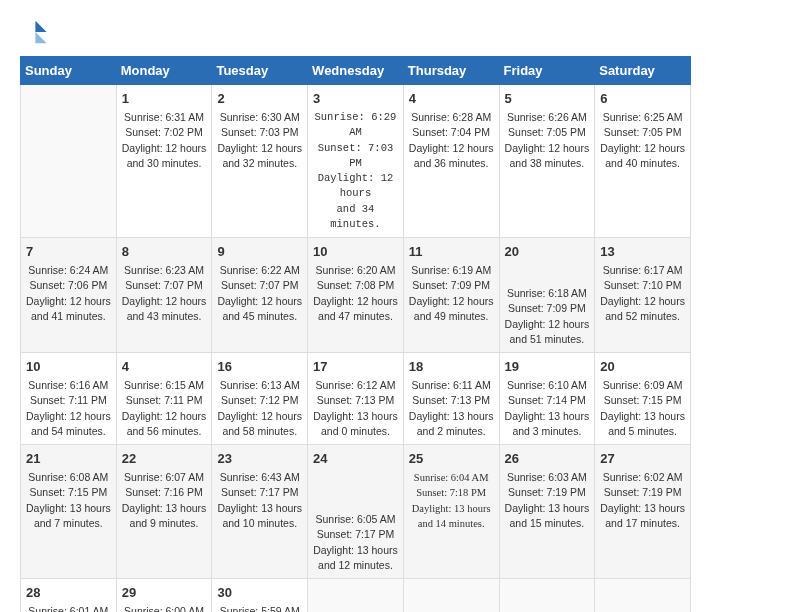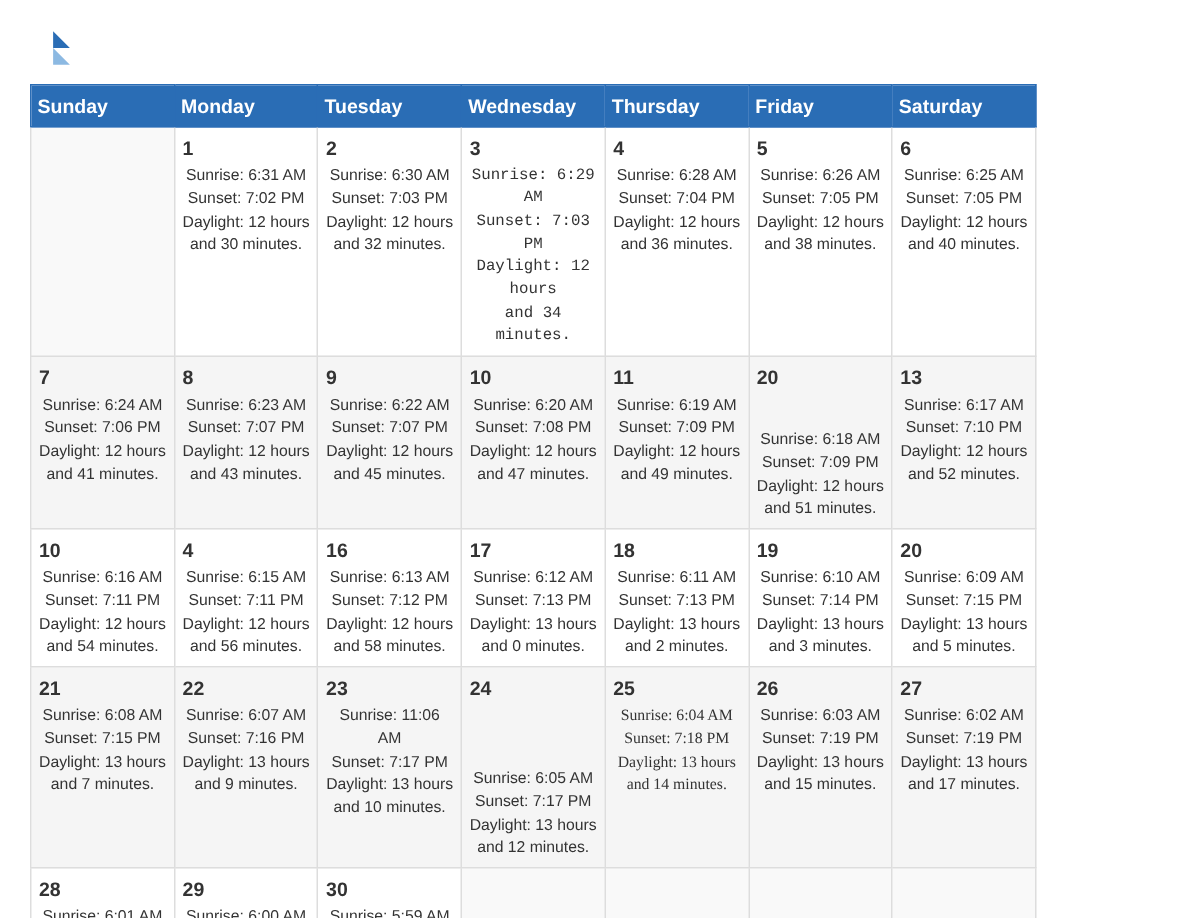--- a/index.html
+++ b/index.html
@@ -295,21 +295,21 @@
           </td>
           <td>
             <span class="day-number">22</span>
             <div class="day-info" style="white-space: pre-line;">Sunrise: 6:07 AM
 Sunset: 7:16 PM
 Daylight: 13 hours
 and 9 minutes.</div>
           </td>
           <td>
             <span class="day-number">23</span>
-            <div class="day-info" style="white-space: pre-line;">Sunrise: 11:06 AM
+            <div class="day-info" style="white-space: pre-line;">Sunrise: 6:43 AM
 Sunset: 7:17 PM
 Daylight: 13 hours
 and 10 minutes.</div>
           </td>
           <td>
             <span class="day-number">24</span>
             <div class="day-info" style="white-space: pre-line; margin-top: 44px;">Sunrise: 6:05 AM
 Sunset: 7:17 PM
 Daylight: 13 hours
 and 12 minutes.</div>

